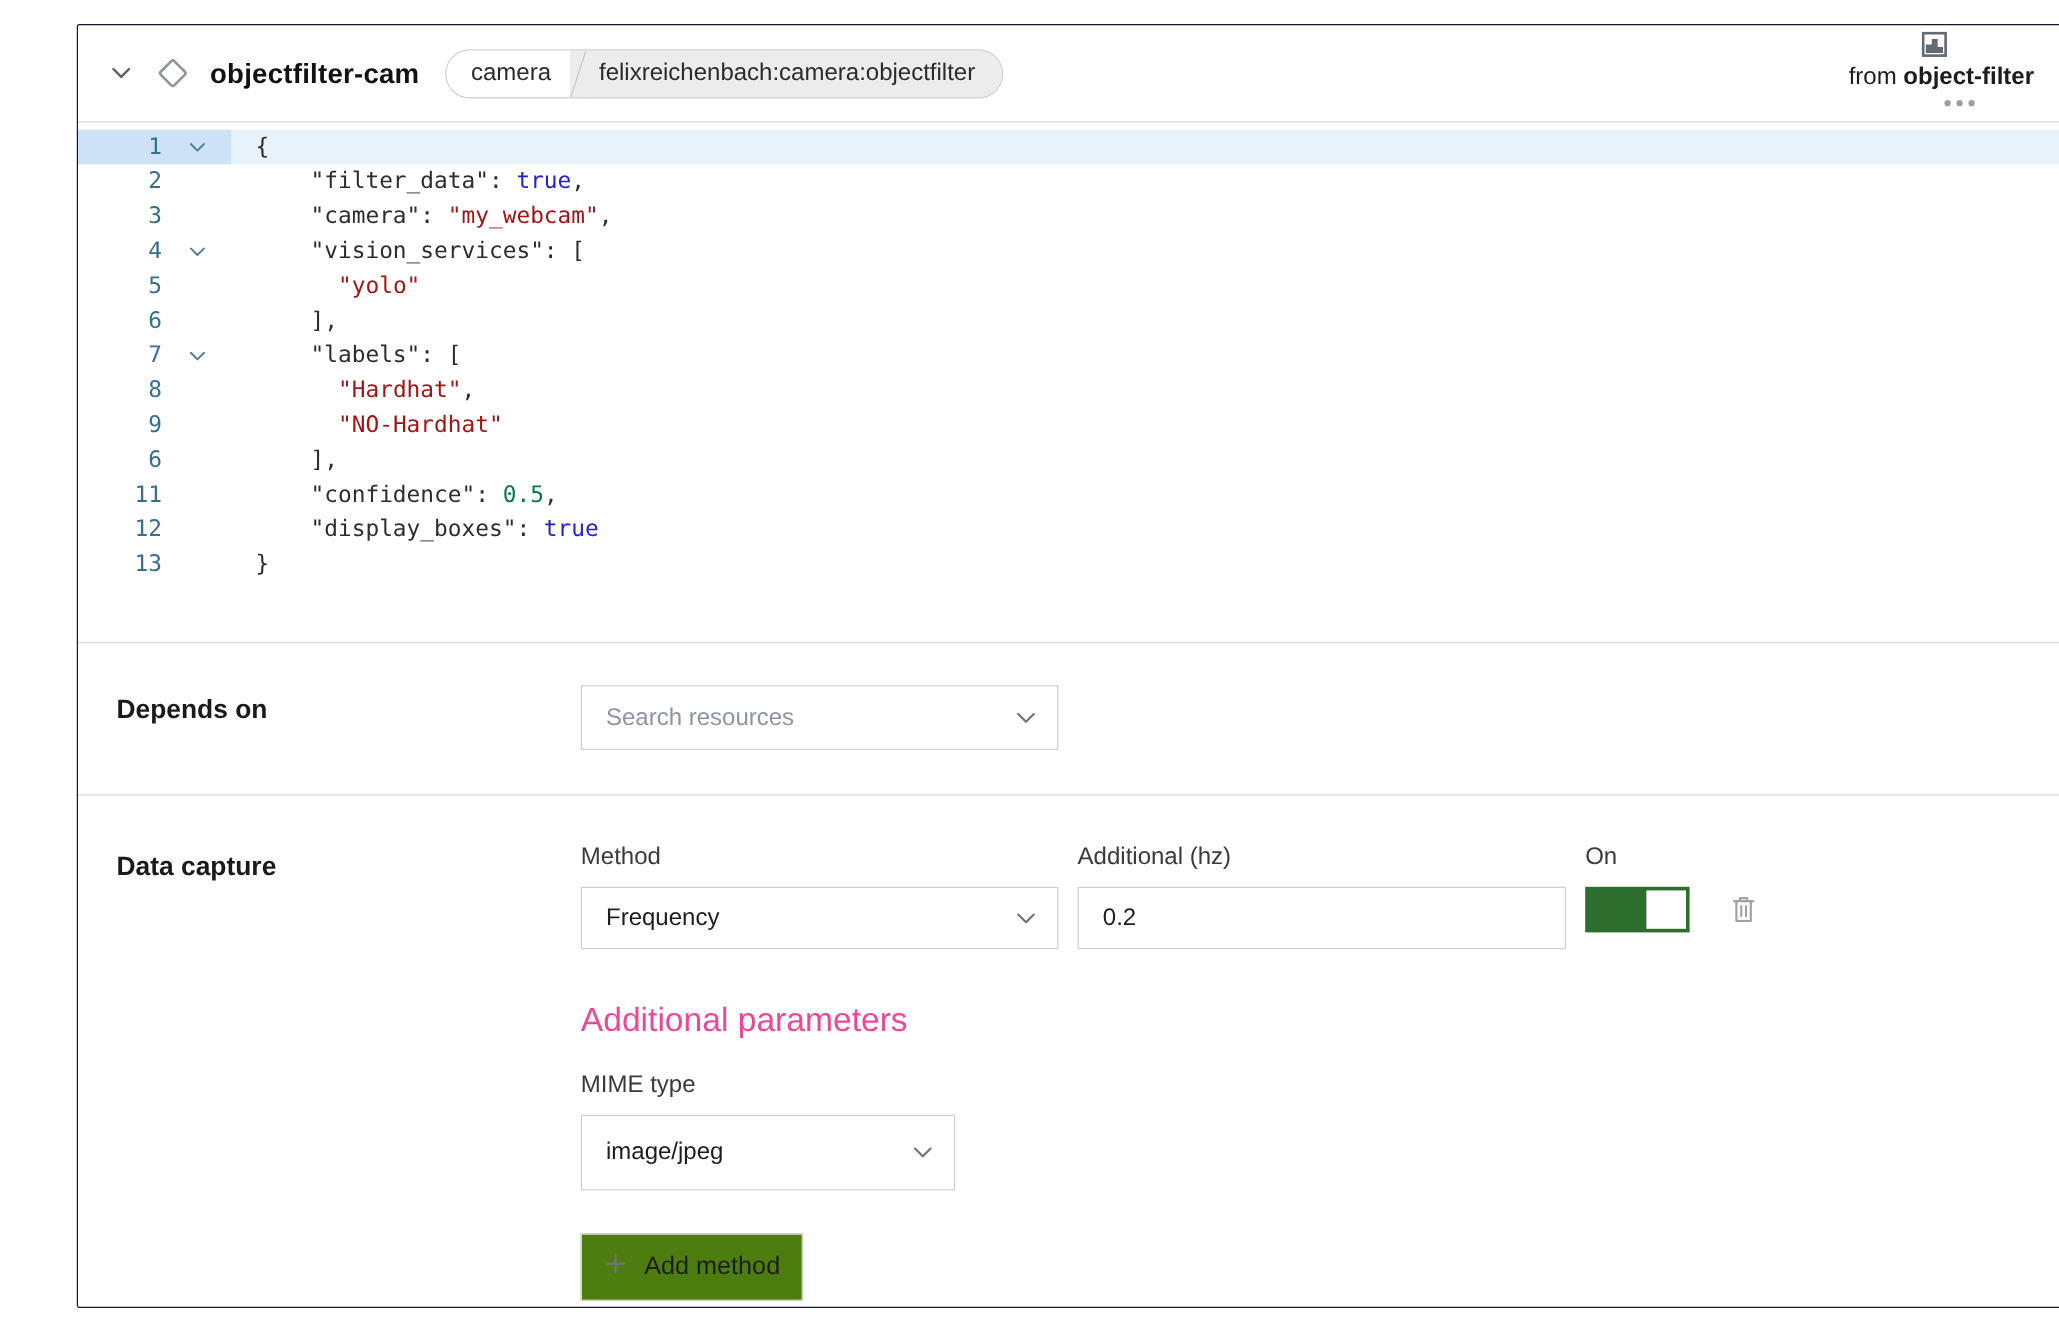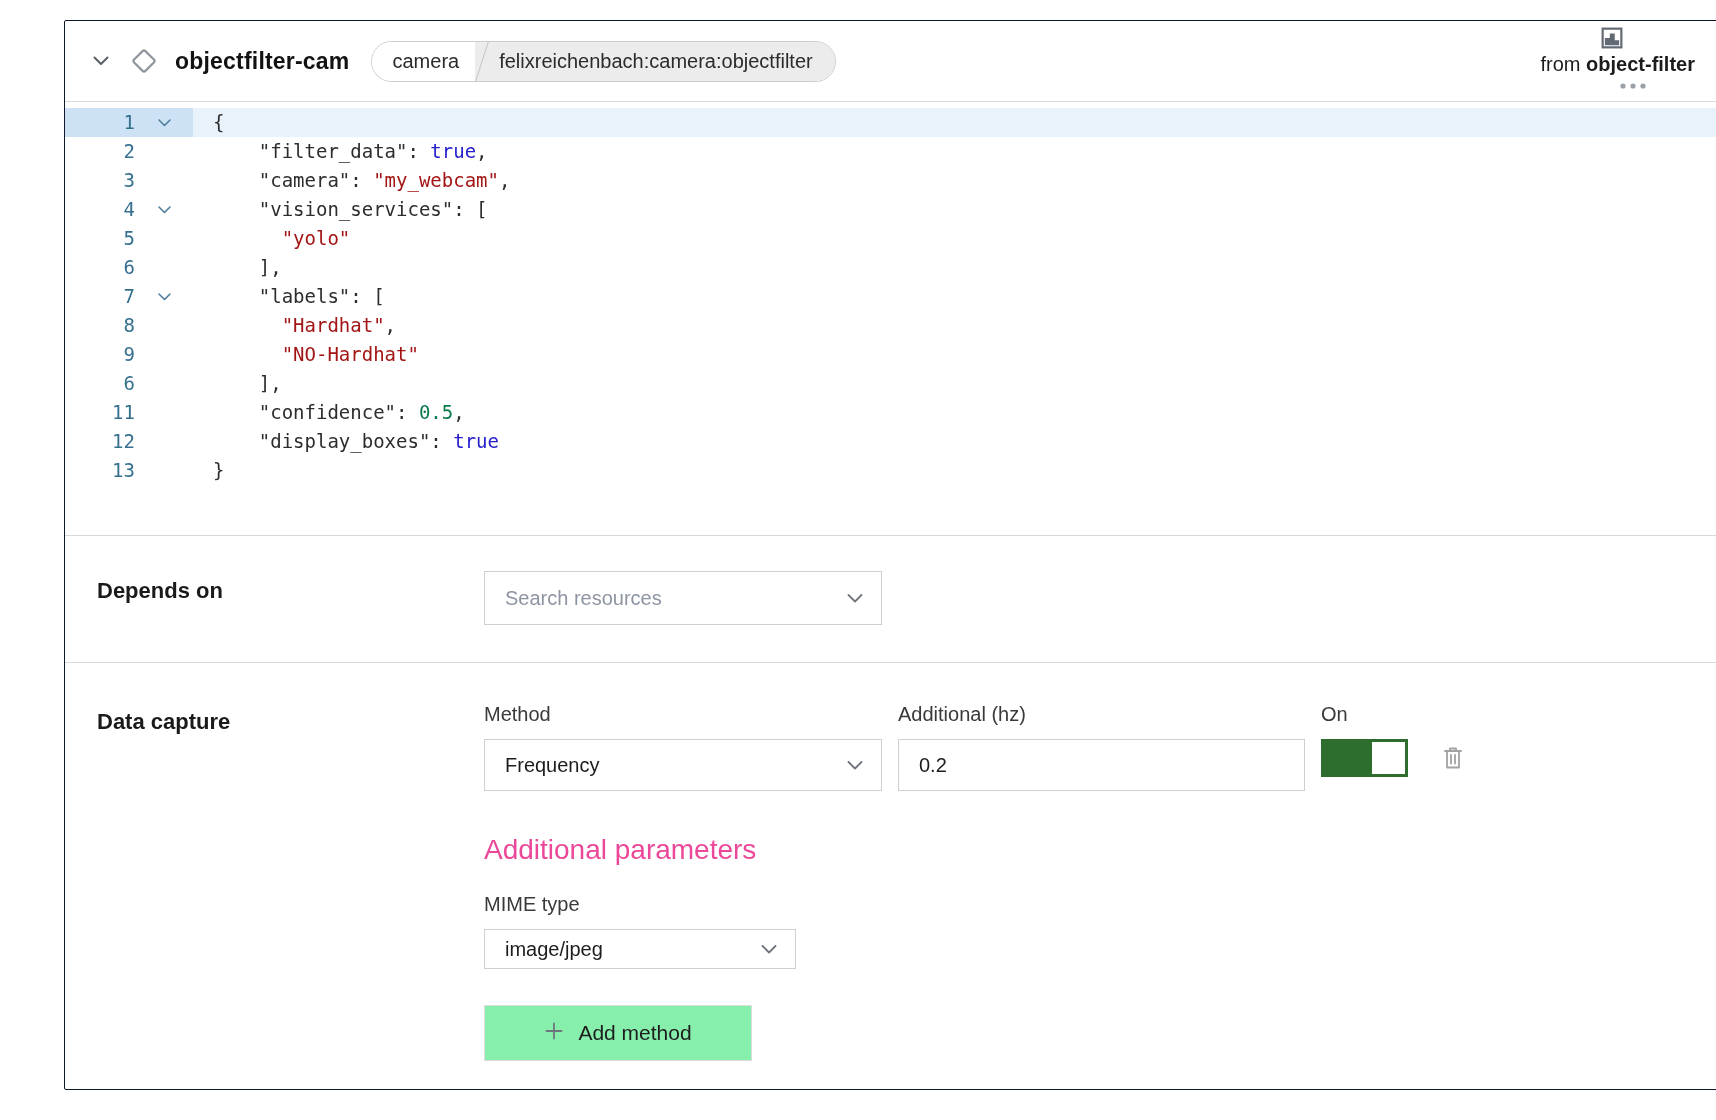--- a/index.html
+++ b/index.html
@@ -65,22 +65,22 @@
   .grp-method { width:398px; margin-right:16px; }
   .grp-freq { width:407px; margin-right:8px; }
   .grp-on { margin-left:8px; }
   .toggle-row { display:flex; align-items:center; }
   .toggle { width:87px; height:38px; background:#2d6e2e; cursor:pointer; position:relative; }
   .knob { position:absolute; top:3px; right:3px; width:33px; height:32px; background:#fff; }
   .trash { margin-left:33px; display:flex; align-items:center; cursor:pointer; }
 
   .addl-params { margin-top:43px; font-size:28px; color:#ec4899; }
   .mime-label { margin-top:27px; font-size:20px; color:#3a3a3a; }
-  .mime-select { margin-top:10px; width:312px; height:40px; }
-  .add-btn { margin-top:36px; width:268px; height:56px; background:#86efac; border:1px solid #dcdcdc;
+  .mime-select { margin-top:10px; width:312px; height:63px; }
+  .add-btn { margin-top:36px; width:185px; height:56px; background:#4d7c0f; border:1px solid #dcdcdc;
     display:flex; align-items:center; justify-content:center; gap:14px; font-size:21px; color:#1d1d1d; cursor:pointer; }
 </style>
 </head>
 <body>
 
 <div class="card">
 
   <div class="hdr">
     <div class="hdr-left">
       <span class="collapse">

